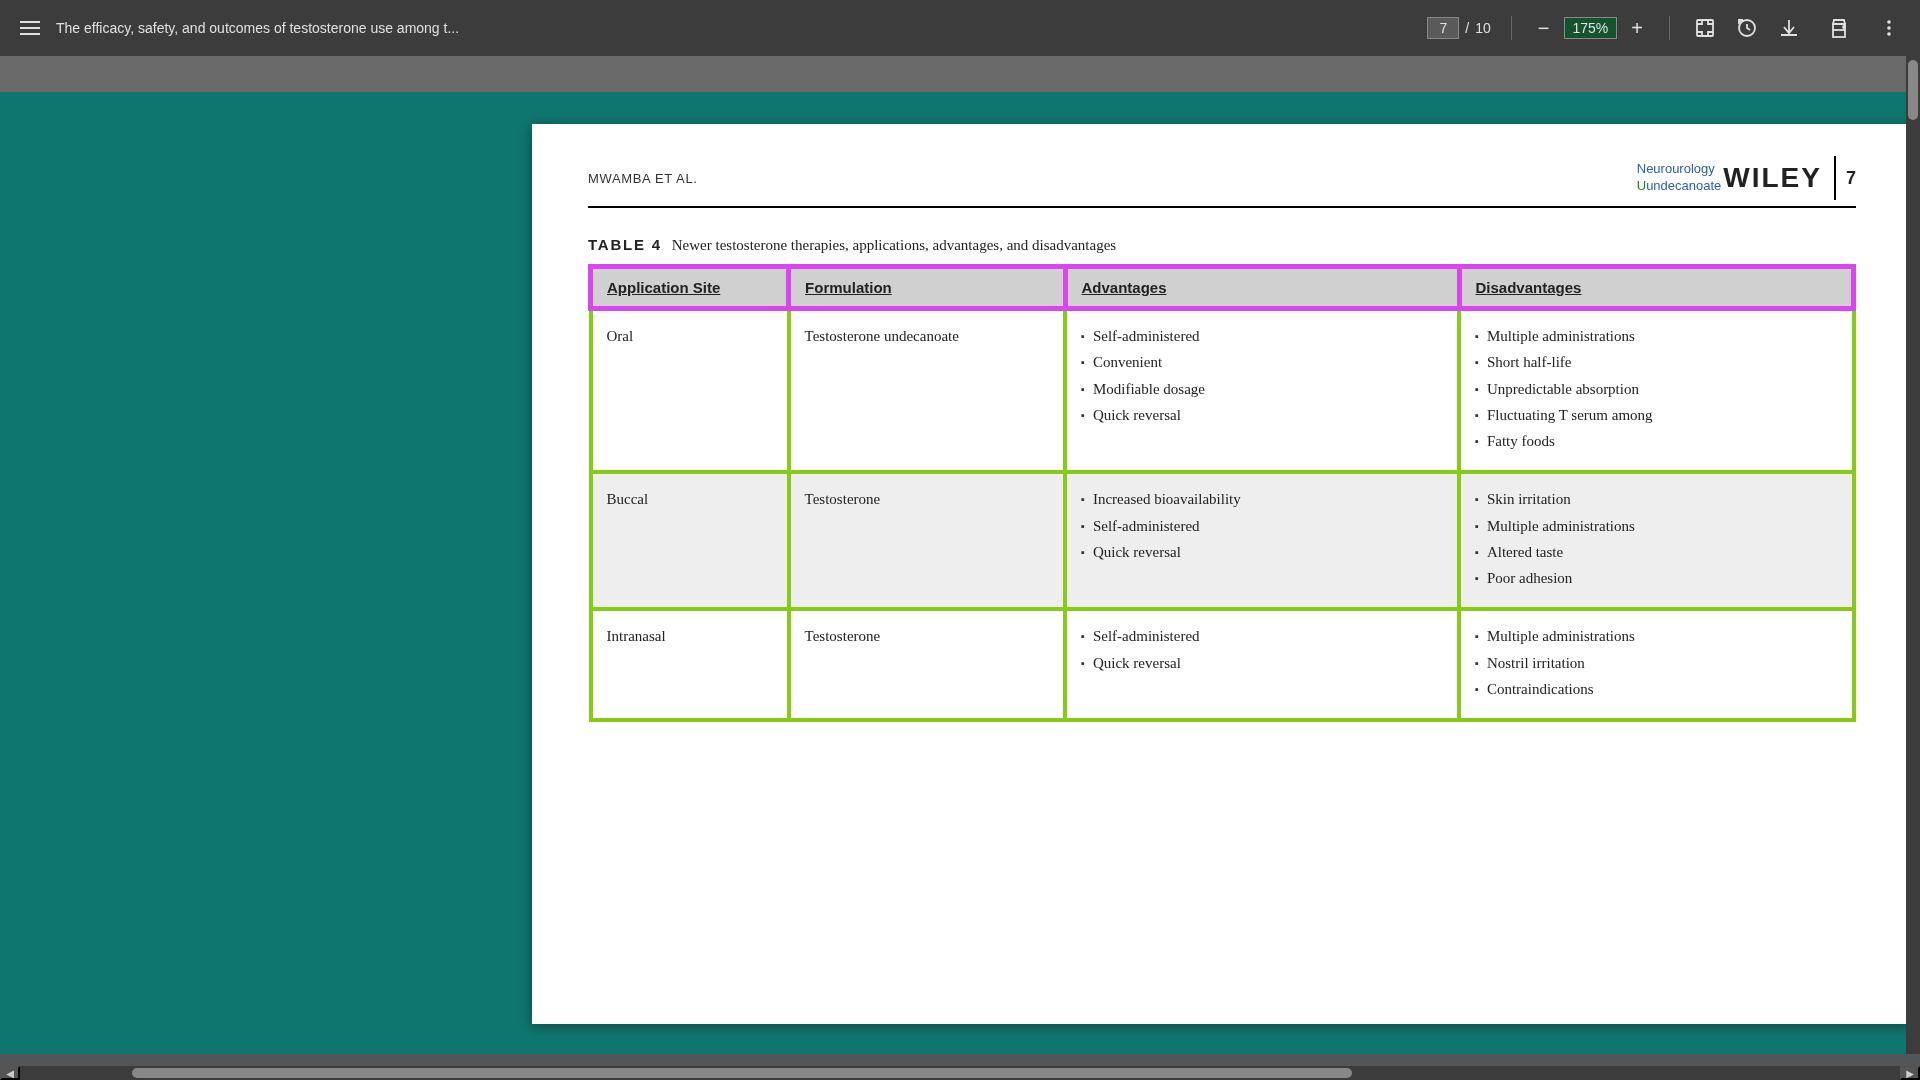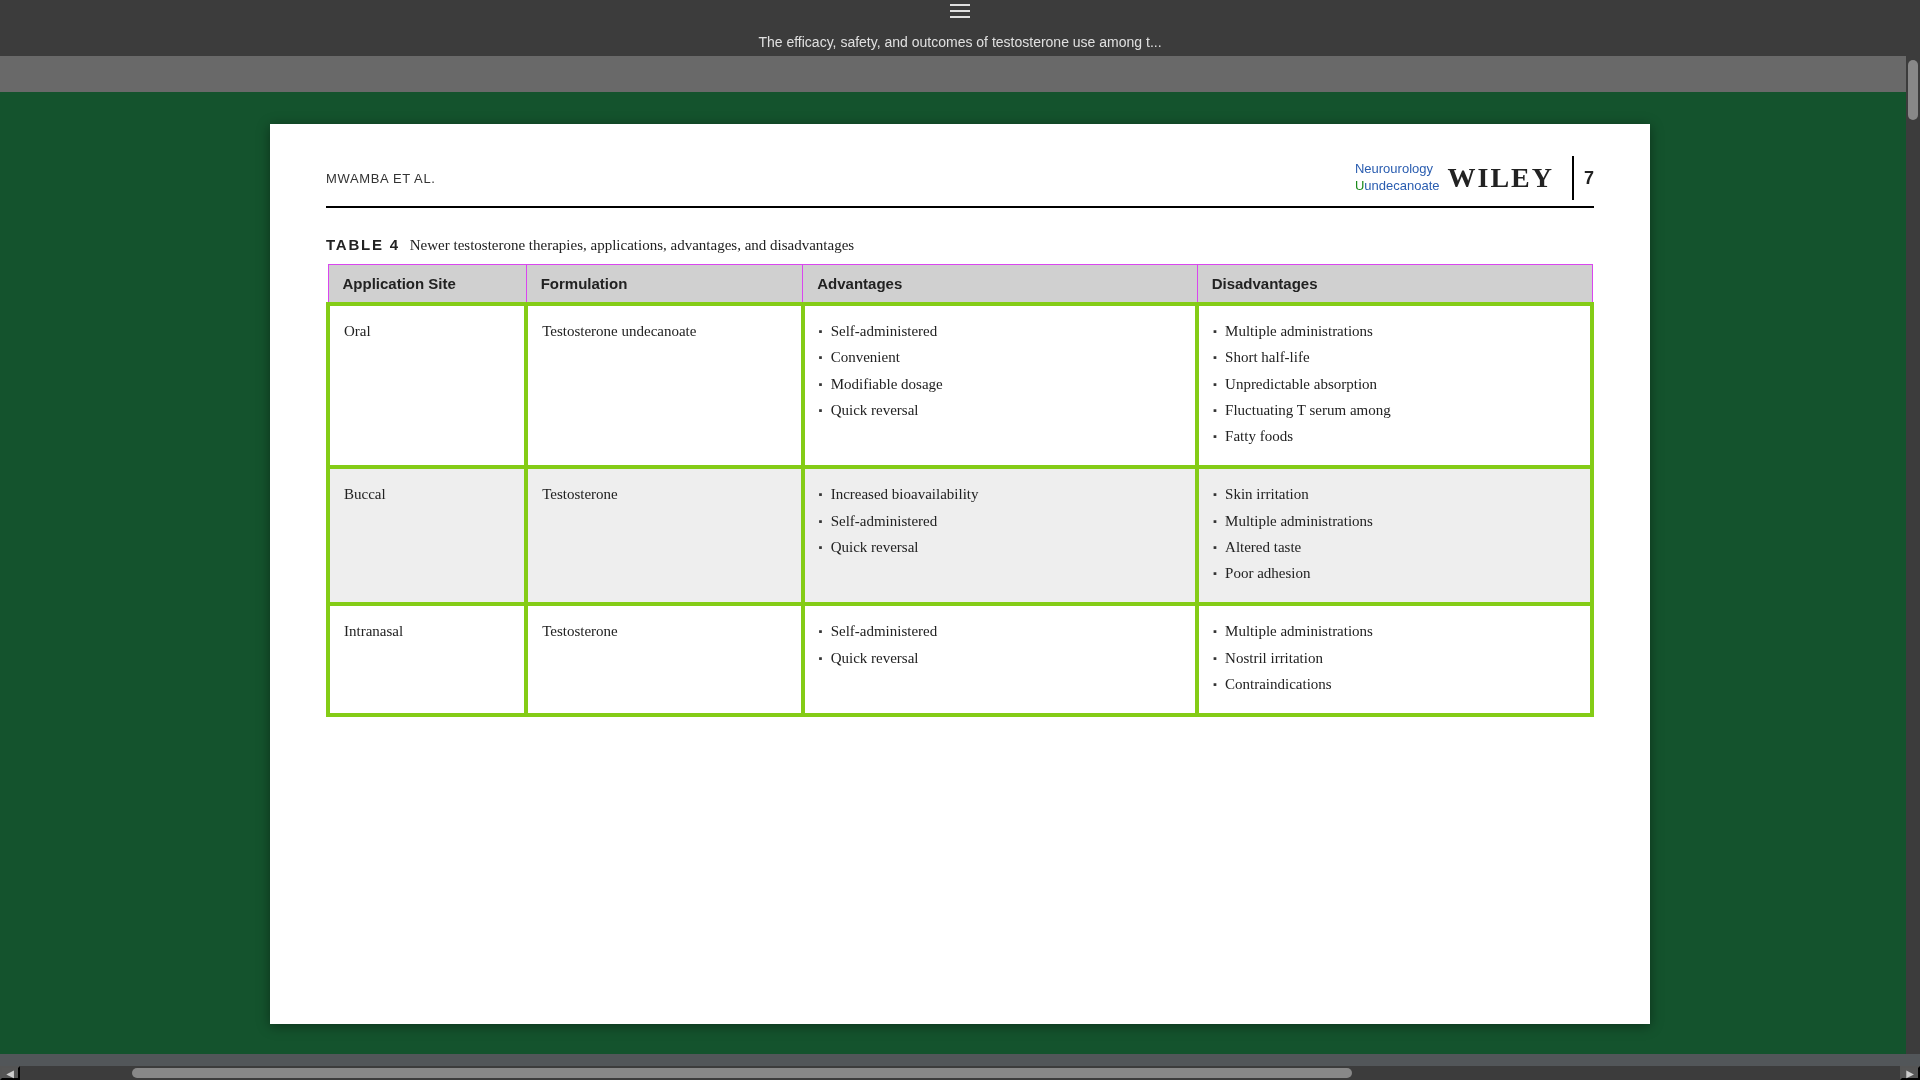--- a/index.html
+++ b/index.html
@@ -16,21 +16,20 @@
 
     
     .toolbar {
       background: #3c3c3c;
       height: 56px;
       display: flex;
       align-items: center;
       padding: 0 16px;
       gap: 12px;
       flex-shrink: 0;
-      flex-direction: column;
     }
 
     .toolbar-menu-icon {
       display: flex;
       flex-direction: column;
       gap: 4px;
       cursor: pointer;
       padding: 4px;
     }
     .toolbar-menu-icon span {
@@ -121,24 +120,24 @@
     
     .toolbar-sub {
       background: #696969;
       height: 36px;
       flex-shrink: 0;
     }
 
     
     .doc-area {
       flex: 1;
-      background: #14532d;
+      background: #0f766e;
       overflow: hidden;
       display: flex;
-      justify-content: center;
+      justify-content: flex-end;
       align-items: flex-start;
       padding: 32px 8px;
     }
 
     .page {
       background: #ffffff;
       width: 1380px;
       min-height: 900px;
       padding: 32px 56px 48px 56px;
       position: relative;
@@ -172,26 +171,26 @@
       font-family: Arial, sans-serif;
       font-size: 13px;
       color: #2a5db0;
       line-height: 1.3;
     }
 
     .journal-logo .neuro { color: #2a5db0; }
     .journal-logo .urology-dyn { color: #1a8a1a; }
 
     .wiley-text {
-      font-family: Liberation Serif, serif;
+      font-family: Liberation Sans, sans-serif;
       font-size: 28px;
       font-weight: bold;
       color: #222;
       letter-spacing: 2px;
-      margin: 0 8px;
+      margin: 0 2px;
     }
 
     .header-divider {
       width: 2px;
       height: 44px;
       background: #000;
       margin: 0 10px;
     }
 
     .page-number {
@@ -225,21 +224,22 @@
       color: #222;
     }
 
     .data-table th {
       background: #d0d0d0;
       font-family: Arial, sans-serif;
       font-weight: bold;
       font-size: 15px;
       padding: 10px 14px;
       text-align: left;
-      border: 1px solid #d946ef;
+      border: 5px solid #d946ef;
+      text-decoration: underline;
     }
 
     .data-table td {
       padding: 14px 14px;
       vertical-align: top;
       border: 4px solid #84cc16;
       font-size: 15px;
       line-height: 1.55;
     }
 

